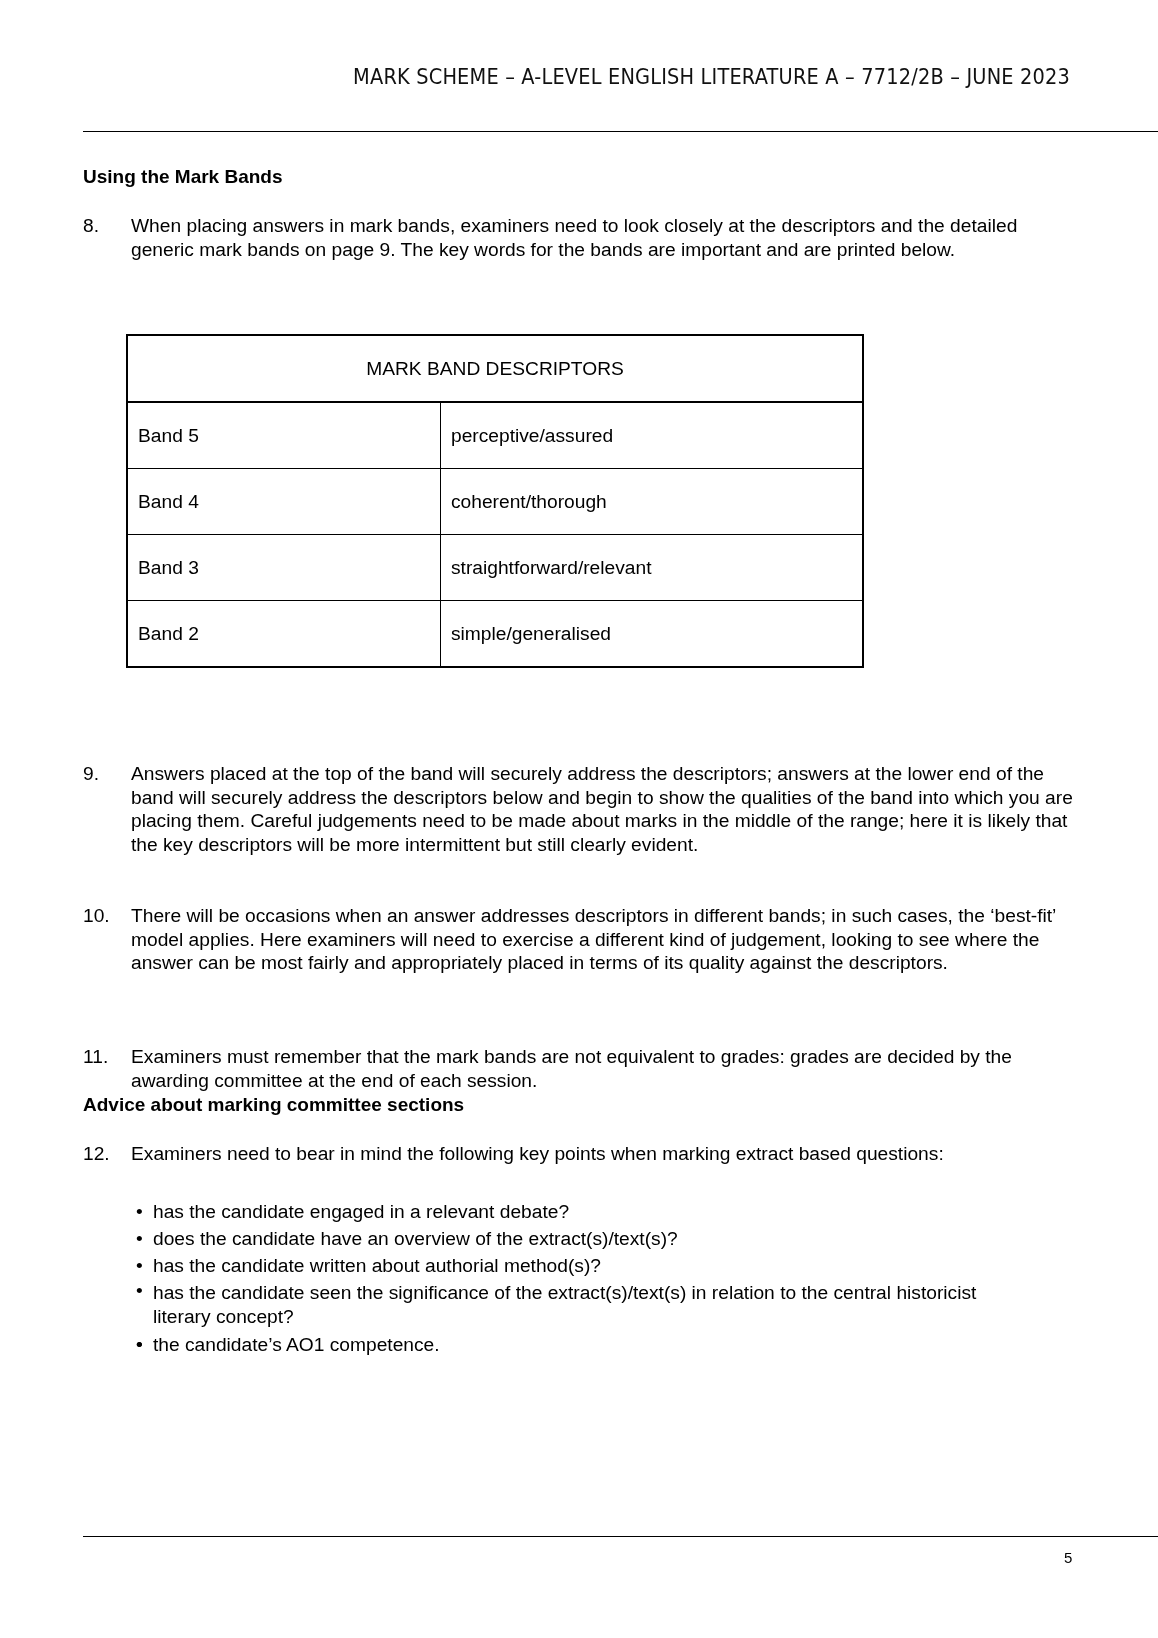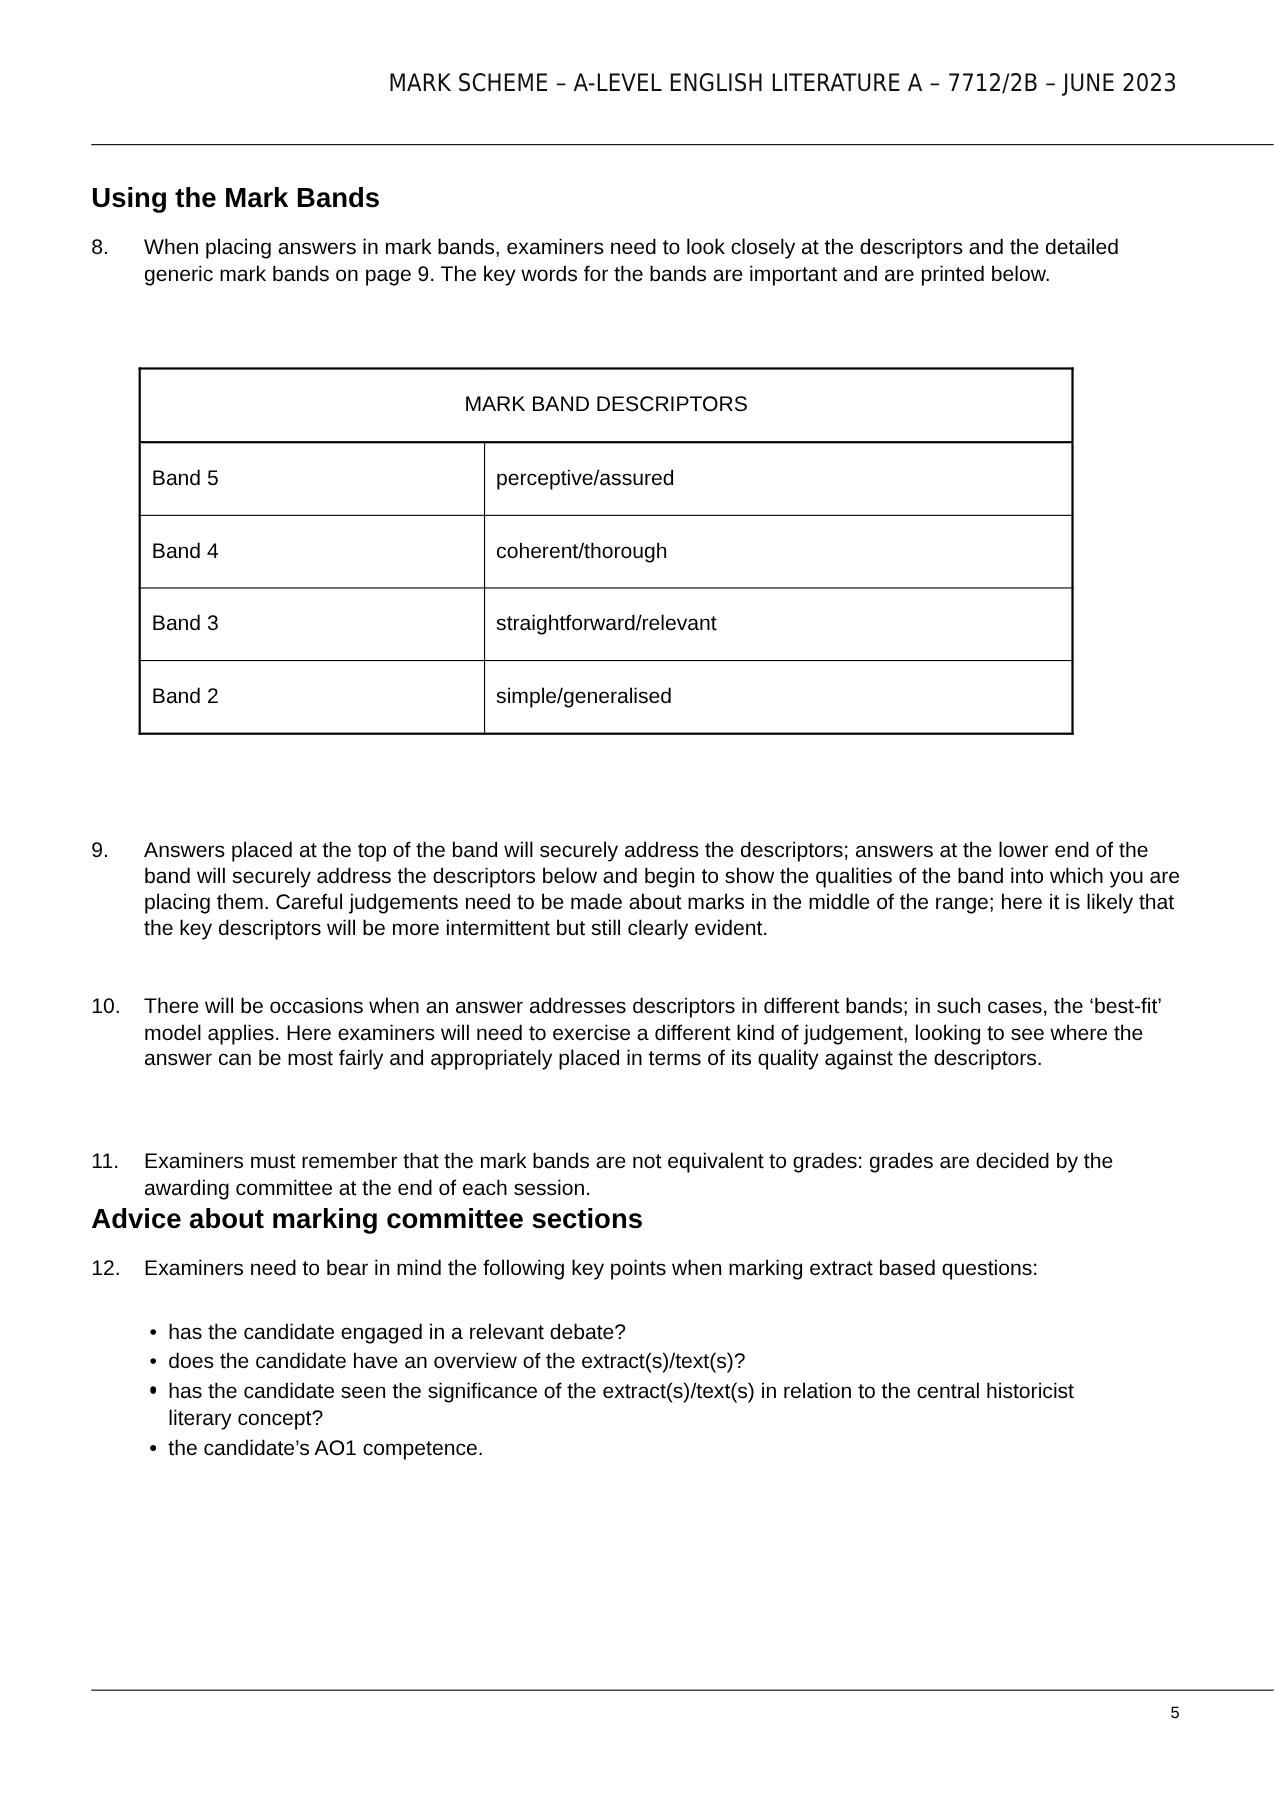--- a/index.html
+++ b/index.html
@@ -12,27 +12,27 @@
       text-align: right; font-family: "DejaVu Sans", sans-serif;
       font-size: 22px; letter-spacing: 0.2px; color: #111111;
       transform: scaleX(0.88); transform-origin: right center;
       white-space: nowrap;
     }
     .rule { position: absolute; left: 83px; right: 0; height: 0; border-top: 1.5px solid #000; }
     .rule.top { top: 131px; }
     .rule.bottom { top: 1536px; }
     .page-number { position: absolute; top: 1549px; left: 1064px; font-size: 15px; }
 
-    .heading { position: absolute; left: 83px; font-weight: bold; font-size: 25px; }
+    .heading { position: absolute; left: 83px; font-weight: bold; font-size: 19px; }
     .para { position: absolute; left: 83px; width: 990px; font-size: 19.2px; line-height: 23.5px; }
     .para .num { position: absolute; left: 0; top: 0; }
     .para .txt { margin-left: 48px; display: block; }
 
     table.bands {
-      position: absolute; left: 126px; top: 334px; width: 850px;
+      position: absolute; left: 126px; top: 334px; width: 738px;
       border-collapse: collapse; font-size: 19.2px; border-radius: 23px;
     }
     table.bands th, table.bands td {
       border: 1.5px solid #000; padding: 0 10px; height: 65px; vertical-align: middle;
       font-weight: normal; line-height: 23px;
     }
     table.bands { border: 2.5px solid #000; }
     table.bands th { text-align: center; }
     table.bands td.band { width: 292px; }
     table.bands tr.hdr th { border-bottom: 2.5px solid #000; }
@@ -108,20 +108,21 @@
   <li>
     <span class="bullet">•</span>
     <span>has the candidate engaged in a relevant debate?</span>
   </li>
   <li>
     <span class="bullet">•</span>
     <span>does the candidate have an overview of the extract(s)/text(s)?</span>
   </li>
   <li>
     <span class="bullet">•</span>
+    <span>has the candidate written about authorial method(s)?</span>
   </li>
   <li class="two-line">
     <span class="bullet">•</span>
     <span>has the candidate seen the significance of the extract(s)/text(s) in relation to the central historicist literary concept?</span>
   </li>
   <li>
     <span class="bullet">•</span>
   </li>
   <li>
     <span class="bullet">•</span>

